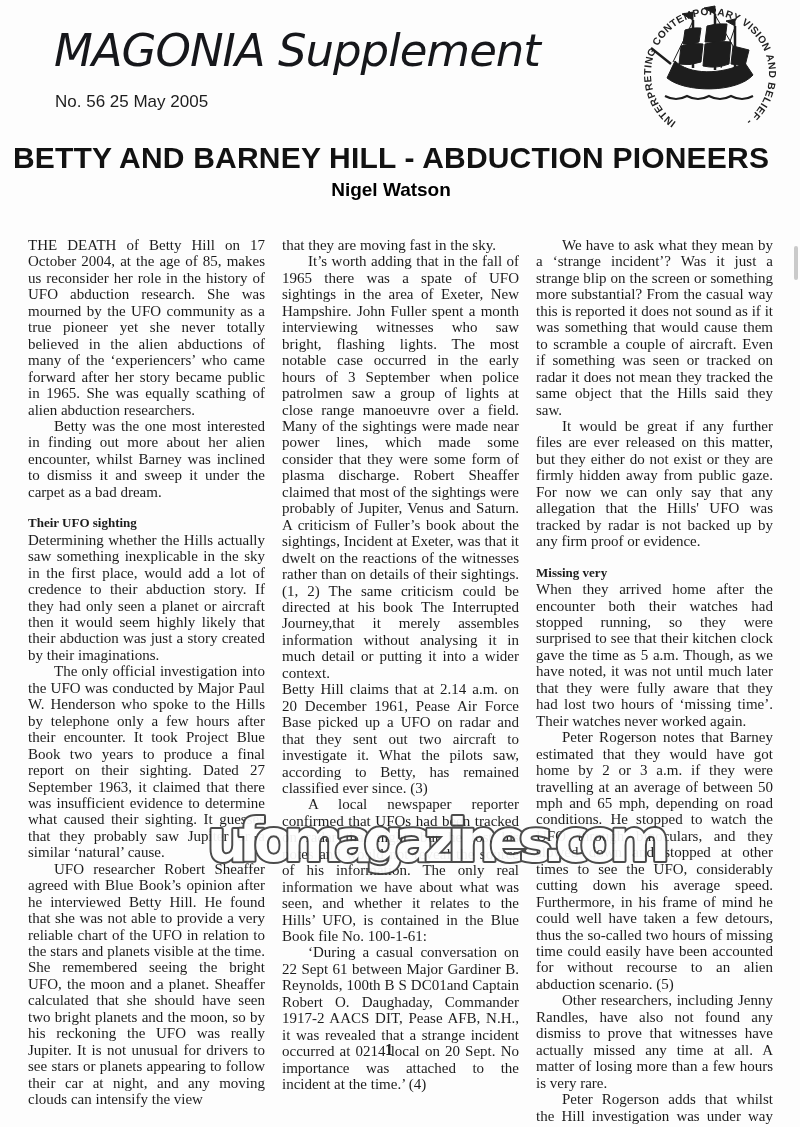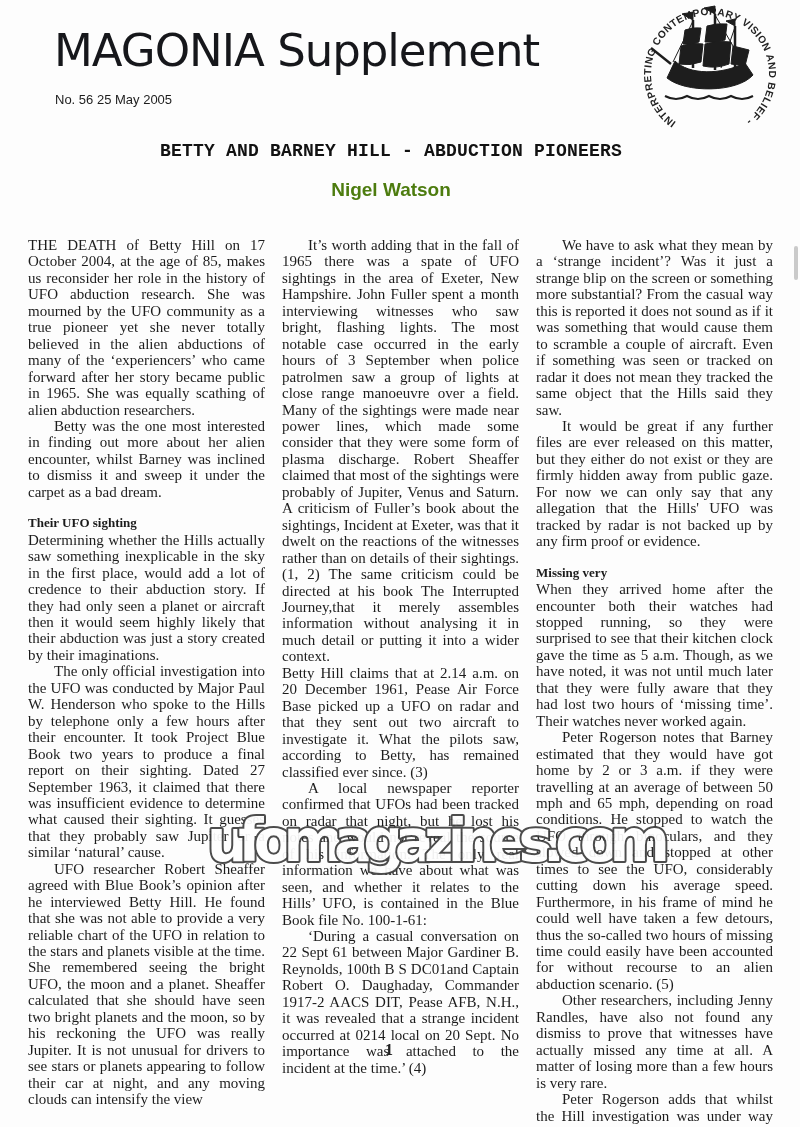--- a/index.html
+++ b/index.html
@@ -3,37 +3,37 @@
 <meta charset="utf-8">
 <style>
   html,body { margin:0; padding:0; }
   body {
     width:800px; height:1127px; position:relative; overflow:hidden;
     background:#fdfdfd; color:#1e1e1e;
     font-family:"Liberation Serif", serif;
   }
   .masthead-title {
     position:absolute; left:54px; top:24px;
-    font-family:"DejaVu Sans", sans-serif; 
+    font-family:"DejaVu Sans", sans-serif; font-style:italic;
     font-size:45px; letter-spacing:-1px; color:#16171b; white-space:nowrap;
   }
   .issue-line {
     position:absolute; left:55px; top:92px;
-    font-family:"Liberation Sans", sans-serif; font-size:13px; color:#1d1d1d;
+    font-family:"Liberation Sans", sans-serif; font-size:17px; color:#1d1d1d;
   }
   .logo { position:absolute; left:626px; top:0; width:168px; height:150px; }
   .article-title {
     position:absolute; top:141px; left:0; width:782px; text-align:center;
-    font-family:Liberation Mono, monospace; font-weight:bold;
-    font-size:18px; letter-spacing:0.2px; color:#121212; white-space:nowrap;
+    font-family:Liberation Sans, sans-serif; font-weight:bold;
+    font-size:30px; letter-spacing:0.2px; color:#121212; white-space:nowrap;
   }
   .byline {
     position:absolute; top:179px; left:0; width:782px; text-align:center;
     font-family:"Liberation Sans", sans-serif; font-weight:bold;
-    font-size:19px; color:#4d7c0f;
+    font-size:19px; color:#000000;
   }
   .columns {
     position:absolute; left:28px; top:237px; width:745px;
     display:flex; gap:17px;
   }
   .col { width:237px; font-size:15px; line-height:16.45px; text-align:justify; color:#1c1c1c; }
   .col p { margin:0; }
   .col p.ind { text-indent:26px; }
   .col h3 { margin:15px 0 0 0; font-size:13px; line-height:16.45px; font-weight:bold; text-align:left; }
   .col .it { }
@@ -84,20 +84,21 @@
 <div class="columns">
   <div class="col">
     <p class="ni">THE DEATH of Betty Hill on 17 October 2004, at the age of 85, makes us reconsider her role in the history of UFO abduction research. She was mourned by the UFO community as a true pioneer yet she never totally believed in the alien abductions of many of the ‘experiencers’ who came forward after her story became public in 1965. She was equally scathing of alien abduction researchers.</p>
     <p class="ind">Betty was the one most interested in finding out more about her alien encounter, whilst Barney was inclined to dismiss it and sweep it under the carpet as a bad dream.</p>
     <h3>Their UFO sighting</h3>
     <p class="ni">Determining whether the Hills actually saw something inexplicable in the sky in the first place, would add a lot of credence to their abduction story. If they had only seen a planet or aircraft then it would seem highly likely that their abduction was just a story created by their imaginations.</p>
     <p class="ind">The only official investigation into the UFO was conducted by Major Paul W. Henderson who spoke to the Hills by telephone only a few hours after their encounter. It took Project Blue Book two years to produce a final report on their sighting. Dated 27 September 1963, it claimed that there was insufficient evidence to determine what caused their sighting. It guesses that they probably saw Jupiter or a similar ‘natural’ cause.</p>
     <p class="ind">UFO researcher Robert Sheaffer agreed with Blue Book’s opinion after he interviewed Betty Hill. He found that she was not able to provide a very reliable chart of the UFO in relation to the stars and planets visible at the time. She remembered seeing the bright UFO, the moon and a planet. Sheaffer calculated that she should have seen two bright planets and the moon, so by his reckoning the UFO was really Jupiter. It is not unusual for drivers to see stars or planets appearing to follow their car at night, and any moving clouds can intensify the view</p>
   </div>
   <div class="col">
+    <p class="ni">that they are moving fast in the sky.</p>
     <p class="ind"><span>It’s worth adding that in the fall of 1965 there was a spate of UFO sightings in the area of Exeter, New Hampshire. John Fuller spent a month interviewing witnesses who saw bright, flashing lights. The most notable case occurred in the early hours of 3 September when police patrolmen saw a group of lights at close range manoeuvre over a field. Many of the sightings were made near power lines, which made some consider that they were some form of plasma discharge. Robert Sheaffer claimed that most of the sightings were probably of Jupiter, Venus and Saturn. A criticism of Fuller’s book about the sightings, </span><span class="it">Incident at Exeter</span><span>, was that it dwelt on the reactions of the witnesses rather than on details of their sightings. (1, 2) The same criticism could be directed at his book </span><span class="it">The Interrupted Journey,</span><span>that it merely assembles information without analysing it in much detail or putting it into a wider context.</span></p>
     <p class="ni">Betty Hill claims that at 2.14 a.m. on 20 December 1961, Pease Air Force Base picked up a UFO on radar and that they sent out two aircraft to investigate it. What the pilots saw, according to Betty, has remained classified ever since. (3)</p>
     <p class="ind">A local newspaper reporter confirmed that UFOs had been tracked on radar that night, but he lost his notes and would not reveal the source of his information. The only real information we have about what was seen, and whether it relates to the Hills’ UFO, is contained in the Blue Book file No. 100-1-61:</p>
     <p class="ind">‘During a casual conversation on 22 Sept 61 between Major Gardiner B. Reynolds, 100th B S DC01and Captain Robert O. Daughaday, Commander 1917-2 AACS DIT, Pease AFB, N.H., it was revealed that a strange incident occurred at 0214 local on 20 Sept. No importance was attached to the incident at the time.’ (4)</p>
   </div>
   <div class="col">
     <p class="ind">We have to ask what they mean by a ‘strange incident’? Was it just a strange blip on the screen or something more substantial? From the casual way this is reported it does not sound as if it was something that would cause them to scramble a couple of aircraft. Even if something was seen or tracked on radar it does not mean they tracked the same object that the Hills said they saw.</p>
     <p class="ind">It would be great if any further files are ever released on this matter, but they either do not exist or they are firmly hidden away from public gaze. For now we can only say that any allegation that the Hills' UFO was tracked by radar is not backed up by any firm proof or evidence.</p>
     <h3>Missing very</h3>
     <p class="ni">When they arrived home after the encounter both their watches had stopped running, so they were surprised to see that their kitchen clock gave the time as 5 a.m. Though, as we have noted, it was not until much later that they were fully aware that they had lost two hours of ‘missing time’. Their watches never worked again.</p>

